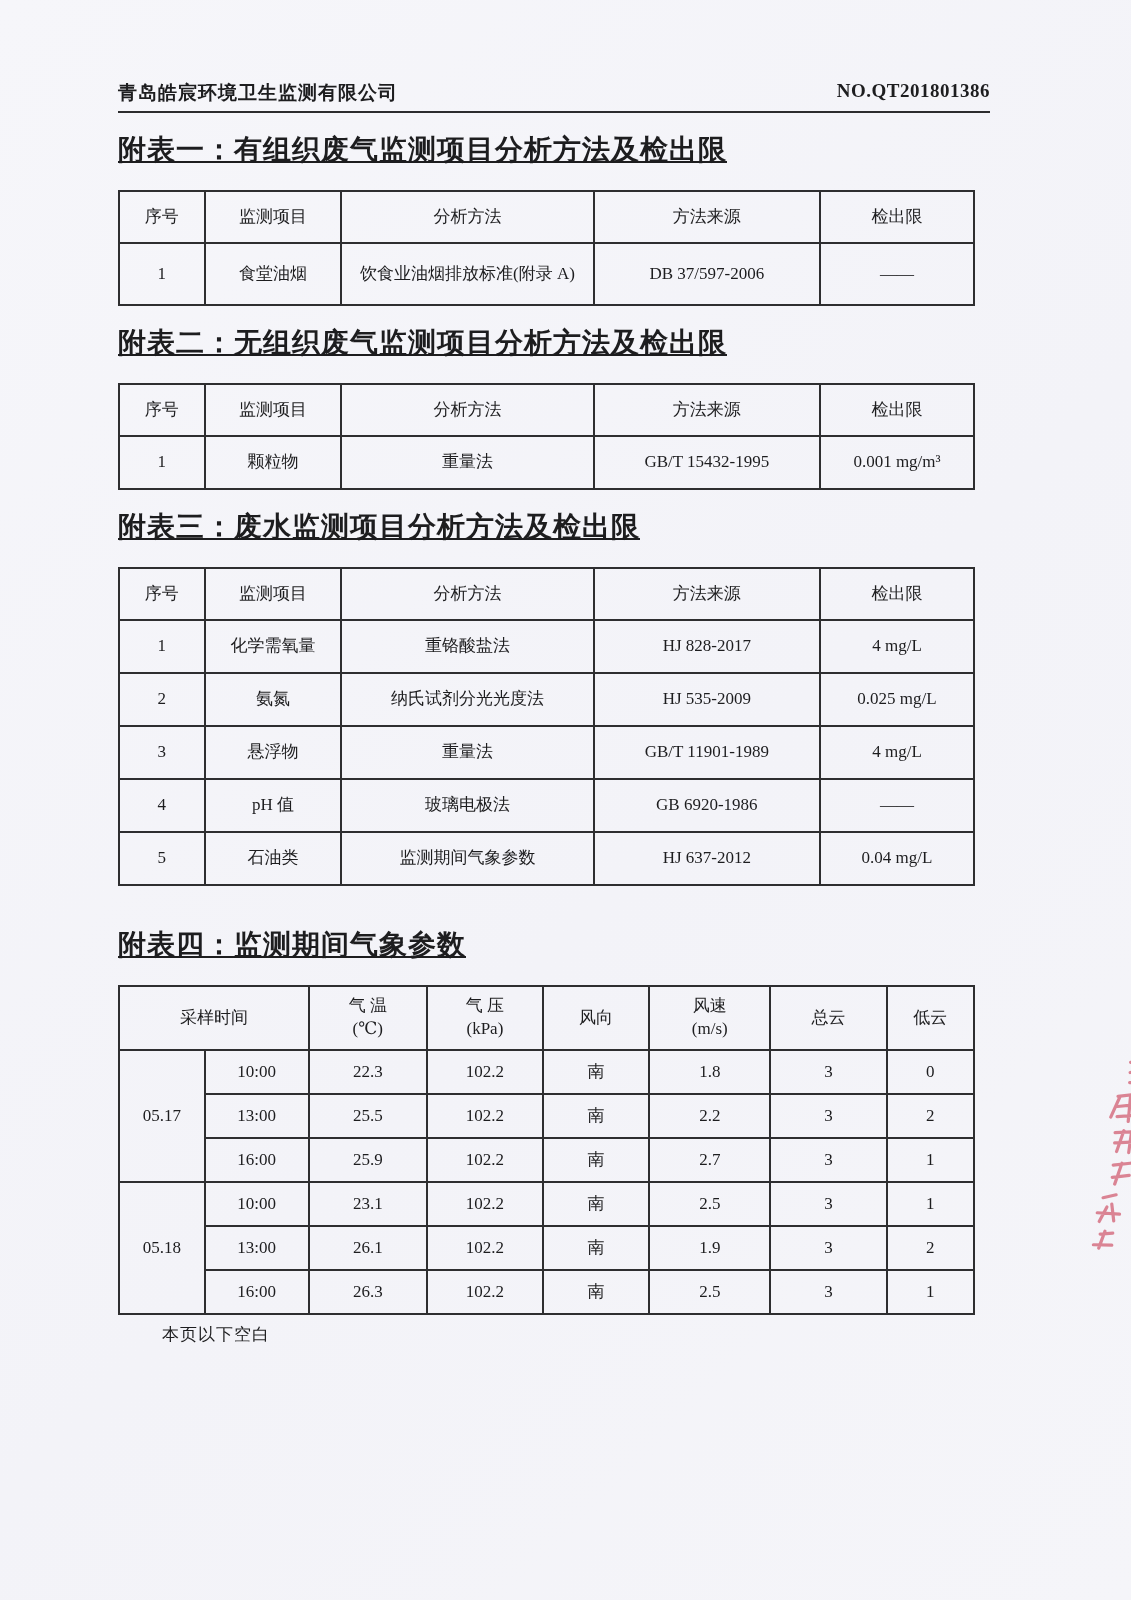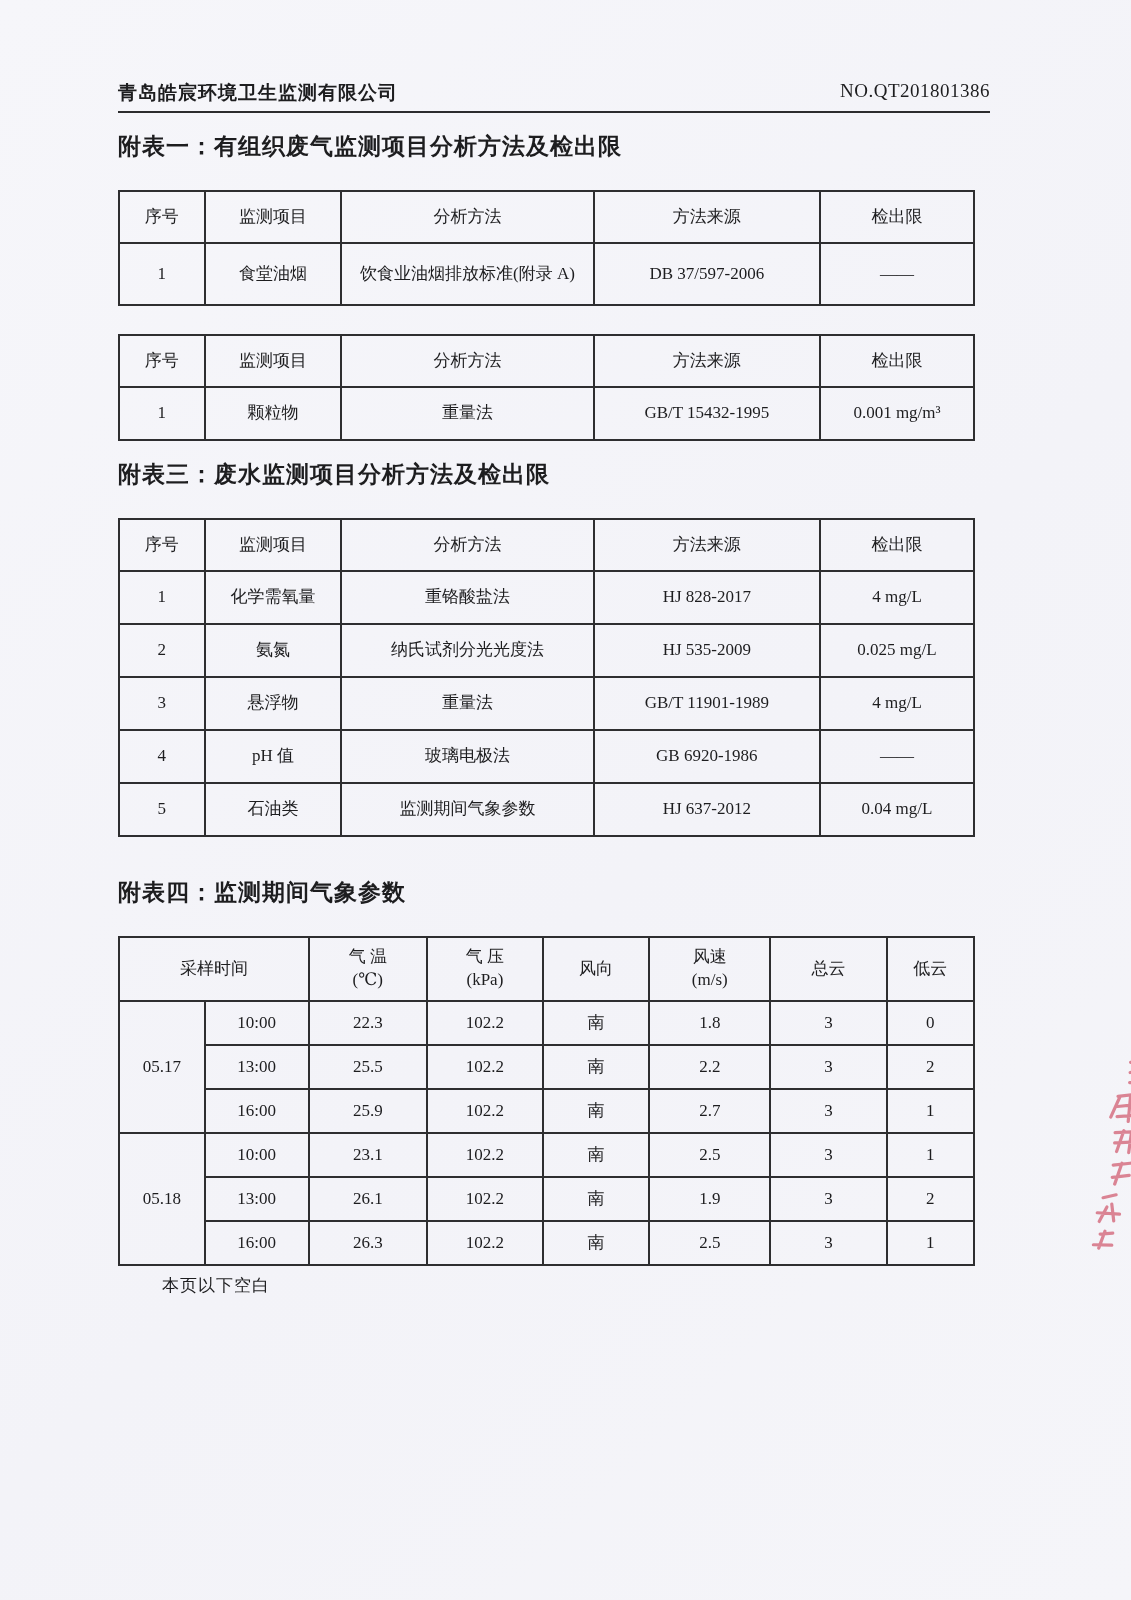--- a/index.html
+++ b/index.html
@@ -27,37 +27,38 @@
     padding-bottom: 5px;
     border-bottom: 2.5px solid #2c2c2e;
   }
   .company {
     font-size: 19px;
     font-weight: 700;
     letter-spacing: 1px;
   }
   .report-no {
     font-size: 19px;
-    font-weight: 400;
+    font-weight: 700;
     letter-spacing: 0.5px;
     margin-left: 27px;
   }
   .sec-title {
     margin-top: 18px;
     font-family: "Liberation Sans", "DejaVu Sans", sans-serif;
     font-weight: 700;
-    font-size: 23px;
+    font-size: 28px;
     letter-spacing: 1px;
+    text-decoration: underline;
   }
   .sec-title.big-gap { margin-top: 40px; }
   table {
     width: 857px;
     border-collapse: collapse;
     table-layout: fixed;
-    margin-top: 28px;
+    margin-top: 21px;
   }
   th, td {
     border: 2px solid #2e2e30;
     text-align: center;
     vertical-align: middle;
     font-size: 17px;
     font-weight: 400;
     padding: 4px 10px;
     line-height: 1.45;
   }
@@ -137,20 +138,21 @@
       <tr>
         <td>1</td>
         <td>食堂油烟</td>
         <td>饮食业油烟排放标准(附录 A)</td>
         <td>DB 37/597-2006</td>
         <td>——</td>
       </tr>
     </tbody>
       </table>
 
+    <div class="sec-title">附表二：无组织废气监测项目分析方法及检出限</div>
     <table class="method">
       <colgroup>
           <col class="c-seq">
           <col class="c-item">
           <col class="c-method">
           <col class="c-source">
           <col class="c-limit">
         </colgroup>
       <tbody>
           <tr>

